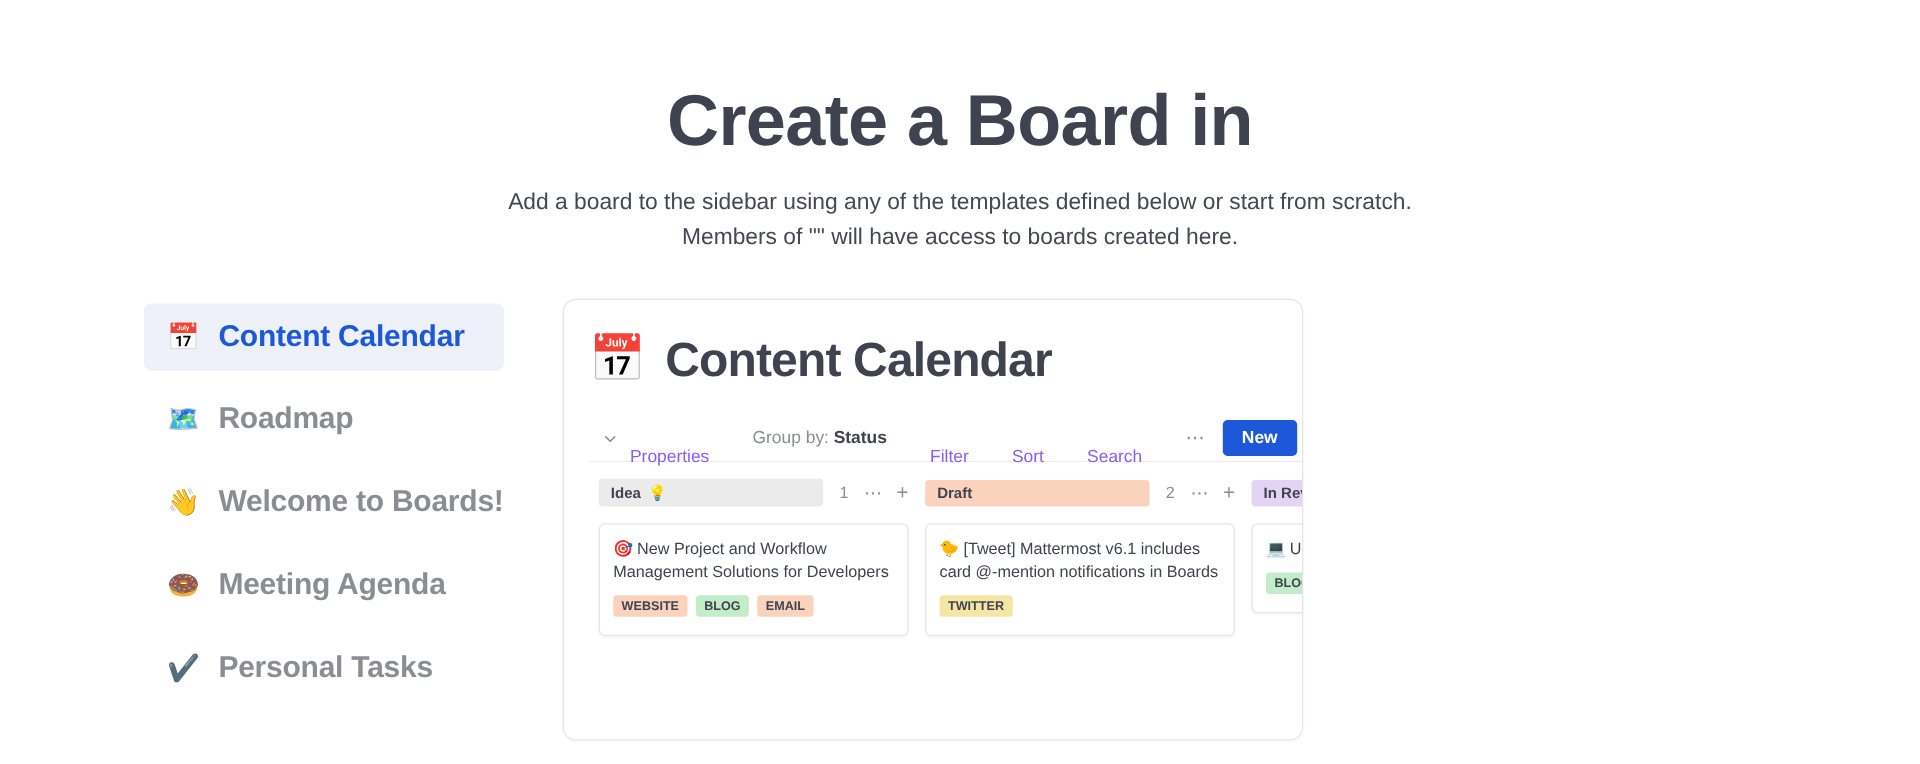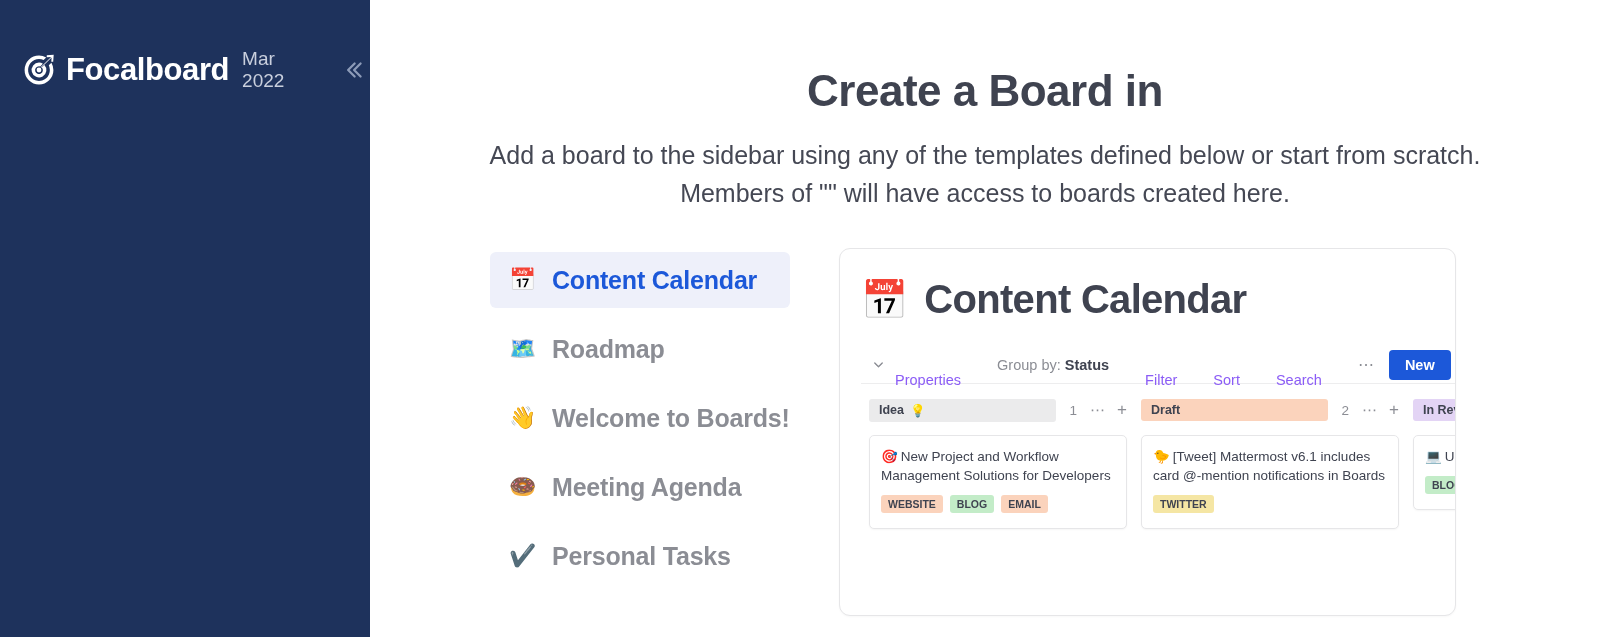--- a/index.html
+++ b/index.html
@@ -40,28 +40,28 @@
   }
 
   
   #main {
     flex: 1 1 auto; height: 637px;
     background: #ffffff;
     position: relative;
   }
   .page-title {
     text-align: center;
-    font-size: 44px; font-weight: bold;
+    font-size: 60px; font-weight: bold;
     color: #3f4350;
     letter-spacing: -0.5px;
     margin-top: 66px;
   }
   .page-desc {
     text-align: center;
-    font-size: 25px; color: #454854;
+    font-size: 19px; color: #454854;
     line-height: 1.52;
     margin-top: 20px;
     font-weight: normal;
   }
 
   .content-row {
     display: flex;
     margin-top: 36px;
     padding-left: 120px;
     gap: 49px;
@@ -170,40 +170,20 @@
   .ktag {
     font-size: 10.5px; font-weight: bold; color: #3f4350;
     padding: 3px 7px; border-radius: 3px; white-space: nowrap;
   }
 </style>
 </head>
 <body>
 
 <div id="app">
 
-  <div id="sidebar">
-    <div class="sidebar-header">
-      <span class="logo-icon">
-        <svg viewBox="0 0 38 38" width="38" height="38" aria-hidden="true">
-          <path d="M19 4.6a14.4 14.4 0 1 0 14.4 14.4 14.4 14.4 0 0 0-2.0-7.3l-2.6 2.6A10.9 10.9 0 1 1 19 8.1a10.8 10.8 0 0 1 4.6 1l2.6-2.6A14.3 14.3 0 0 0 19 4.6z" fill="#ffffff"></path>
-          <path d="M19 11.6a7.4 7.4 0 1 0 5.4 2.3l-2.6 2.6a3.9 3.9 0 1 1-2.8-1.2 3.8 3.8 0 0 1 1.2.2l2.7-2.7a7.3 7.3 0 0 0-3.9-1.2z" fill="#ffffff"></path>
-          <circle cx="19" cy="19" r="2.4" fill="#ffffff"></circle>
-          <path d="M21.2 16.8 31.6 6.4l-.3 4.4 1.9-.1.5-6.9-6.9.5-.1 1.9 4.4-.3L20.7 16.3z" fill="#ffffff"></path>
-        </svg>
-      </span>
-      <span class="logo-text">Focalboard</span>
-      <span class="logo-version">Mar 2022</span>
-      <span class="collapse-btn">
-        <svg viewBox="0 0 24 24" width="26" height="26" fill="none" stroke="#8d9bb8" stroke-width="2.1" stroke-linecap="round" stroke-linejoin="round" aria-hidden="true">
-          <polyline points="13.5,6 7.5,12 13.5,18"></polyline>
-          <polyline points="19,6 13,12 19,18"></polyline>
-        </svg>
-      </span>
-    </div>
-  </div>
 
   <div id="main">
     <div class="page-title">Create a Board in</div>
     <div class="page-desc">
       <div>Add a board to the sidebar using any of the templates defined below or start from scratch.</div>
       <div>Members of "" will have access to boards created here.</div>
     </div>
 
     <div class="content-row">
 

